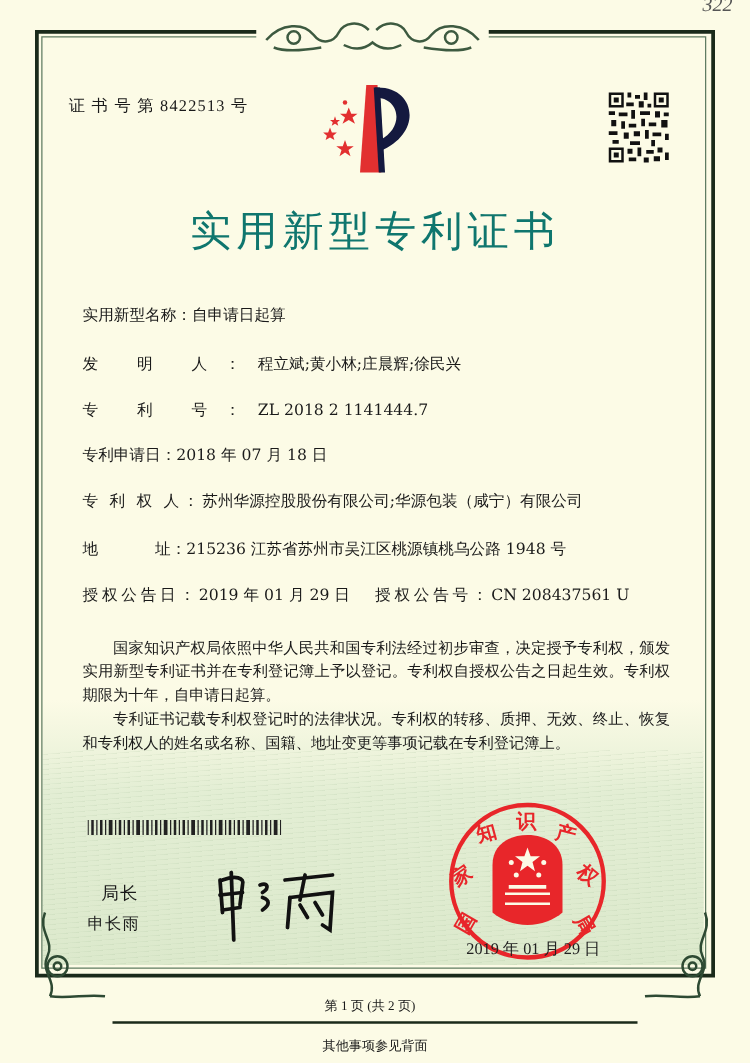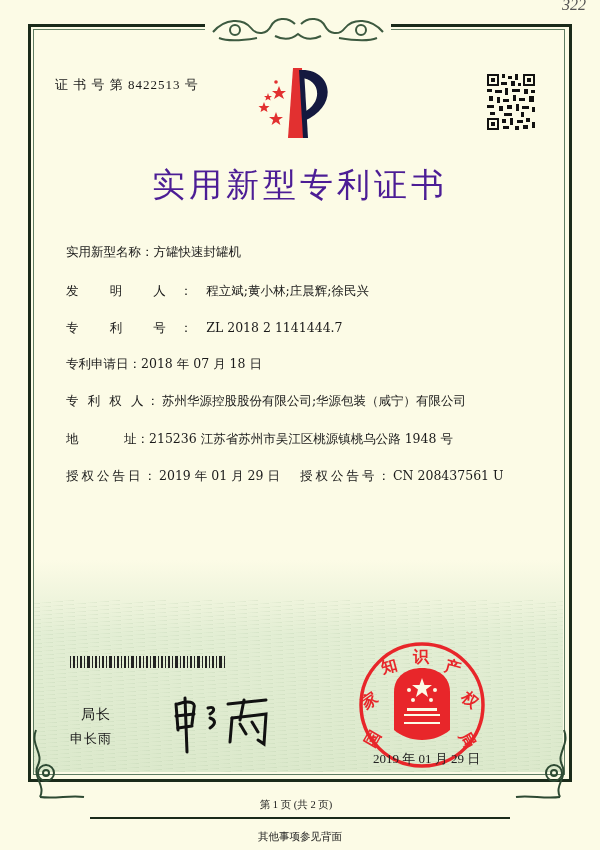--- a/index.html
+++ b/index.html
@@ -30,21 +30,21 @@
     position: absolute; left: 205px; top: 10px; width: 186px; height: 34px;
     background: #fcfbe6;
   }
   .ornament-top svg { width: 100%; height: 100%; }
   .ornament-corner { position: absolute; width: 60px; height: 80px; }
   .cert-no { position: absolute; left: 55px; top: 76px; font-size: 13px; letter-spacing: 1px; font-family: Liberation Serif, serif; }
   .logo { position: absolute; left: 250px; top: 66px; width: 85px; height: 75px; }
   .qr { position: absolute; left: 486px; top: 72px; width: 50px; height: 60px; }
   .title {
     position: absolute; left: 0; width: 600px; top: 163px; text-align: center;
-    font-size: 33px; letter-spacing: 4px; font-family: "DejaVu Sans", sans-serif; color: #4c1d95;
+    font-size: 33px; letter-spacing: 4px; font-family: "DejaVu Sans", sans-serif; color: #0f766e;
   }
   .field { position: absolute; left: 66px; font-size: 12.5px; white-space: nowrap; }
   .field .lbl { display: inline-block; font-family: Liberation Serif, serif; }
   .lbl-spaced { letter-spacing: 14px; }
   .lbl-spaced2 { letter-spacing: 3px; }
   .body-text {
     position: absolute; left: 66px; top: 509px; width: 470px;
     font-size: 12.2px; line-height: 19px; text-align: justify;
     font-family: "DejaVu Sans", sans-serif;
   }
@@ -163,21 +163,21 @@
       <rect x="46" y="50" width="3" height="6"></rect>
       <rect x="17" y="54" width="6" height="3"></rect>
     <rect x="29" y="54" width="4" height="4"></rect>
       <rect x="37" y="53" width="5" height="4"></rect>
   </g>
 </svg>
 
 <div class="title">实用新型专利证书</div>
 
 <div class="field" style="top:244px;">
-  <span class="lbl">实用新型名称：</span><span>方罐快速封罐机</span>
+  <span class="lbl">实用新型名称：</span><span>自申请日起算</span>
 </div>
 <div class="field" style="top:283px;">
   <span class="lbl lbl-spaced">发 明 人：</span><span>程立斌;黄小林;庄晨辉;徐民兴</span>
 </div>
 <div class="field" style="top:320px;">
   <span class="lbl lbl-spaced">专 利 号：</span><span>ZL 2018 2 1141444.7</span>
 </div>
 <div class="field" style="top:356px;">
   <span class="lbl">专利申请日：</span><span>2018 年 07 月 18 日</span>
 </div>
@@ -188,20 +188,22 @@
   <span class="lbl" style="display:inline-block; width:58px;">地</span><span class="lbl">址：</span><span>215236 江苏省苏州市吴江区桃源镇桃乌公路 1948 号</span>
 </div>
 <div class="field" style="top:468px;">
   <span class="lbl lbl-spaced2">授权公告日：</span><span>2019 年 01 月 29 日</span>
 </div>
 <div class="field" style="top:468px; left:300px;">
   <span class="lbl lbl-spaced2">授权公告号：</span><span>CN 208437561 U</span>
 </div>
 
 <div class="body-text">
+  <p>国家知识产权局依照中华人民共和国专利法经过初步审查，决定授予专利权，颁发实用新型专利证书并在专利登记簿上予以登记。专利权自授权公告之日起生效。专利权期限为十年，自申请日起算。</p>
+  <p>专利证书记载专利权登记时的法律状况。专利权的转移、质押、无效、终止、恢复和专利权人的姓名或名称、国籍、地址变更等事项记载在专利登记簿上。</p>
 </div>
 
 <svg class="barcode" viewBox="0 0 155 12" preserveAspectRatio="none">
   <g fill="#222">
     <rect x="0" y="0" width="1" height="12"></rect>
       <rect x="3" y="0" width="2" height="12"></rect>
       <rect x="7" y="0" width="1" height="12"></rect>
     <rect x="10" y="0" width="2" height="12"></rect>
       <rect x="14" y="0" width="1" height="12"></rect>
       <rect x="17" y="0" width="3" height="12"></rect>

